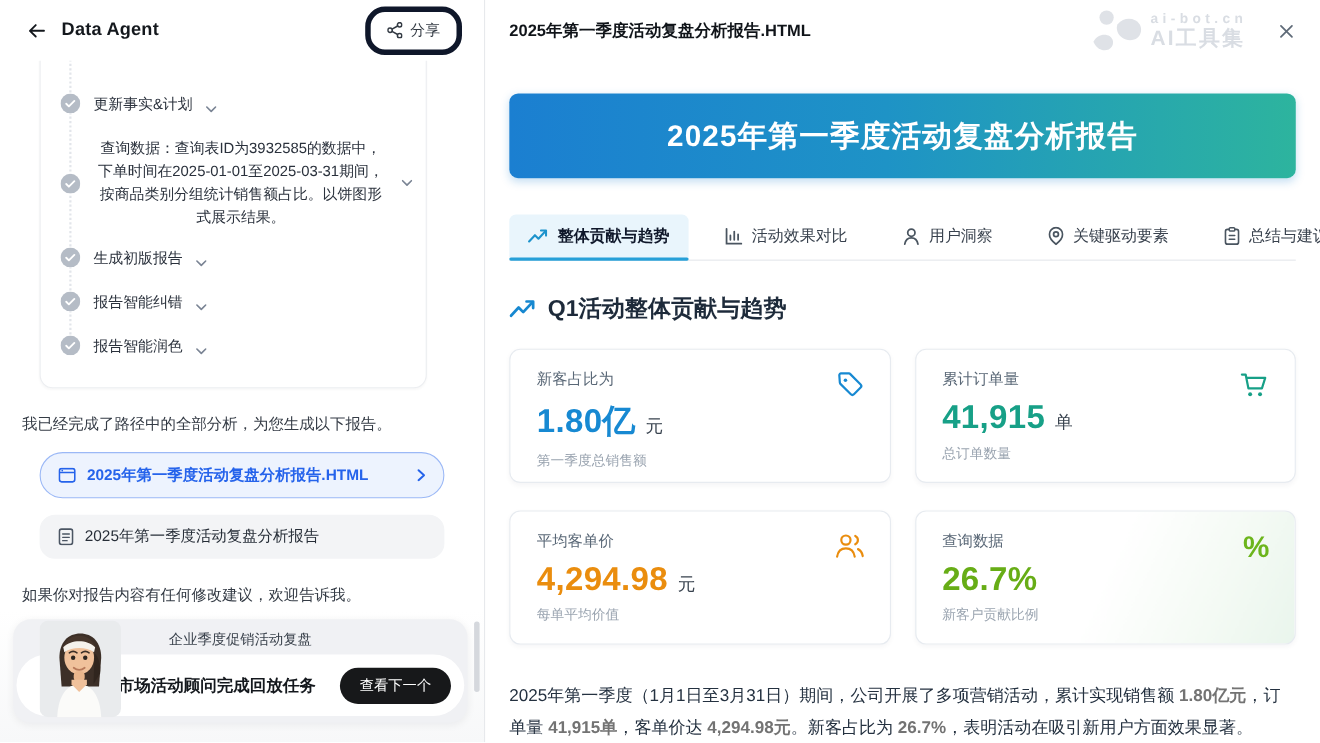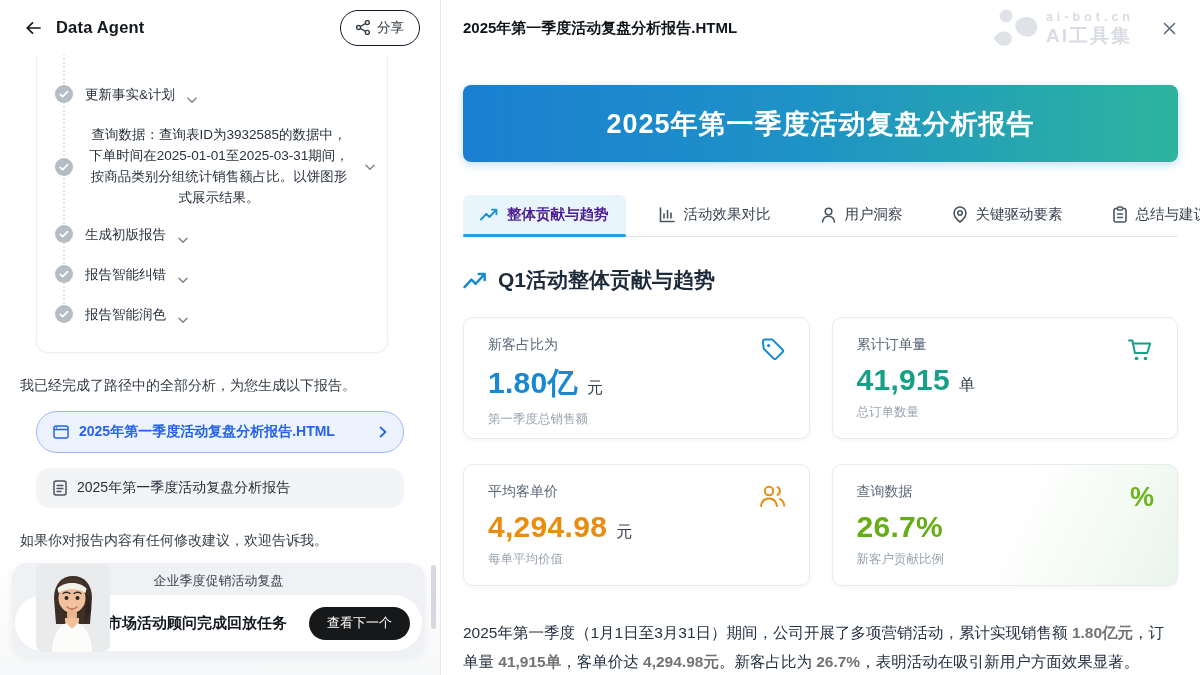--- a/index.html
+++ b/index.html
@@ -5,21 +5,21 @@
   * { margin:0; padding:0; box-sizing:border-box; }
   html,body { width:1200px; height:675px; background:#fff; }
   body { font-family:"Liberation Sans", sans-serif; }
   .app { position:relative; width:1200px; height:675px; display:flex; overflow:hidden; background:#fff; }
 
   
   .chat-panel { position:relative; width:440px; height:675px; background:#fff; overflow:hidden; flex:0 0 440px; }
   .chat-header { position:relative; z-index:6; height:55px; display:flex; align-items:center; padding:16px 20px; background:#fff; }
   .back-btn { width:26px; height:26px; display:flex; align-items:center; justify-content:center; cursor:pointer; }
   .app-title { font-size:16.5px; font-weight:700; color:#14181d; margin-left:10px; letter-spacing:.2px; }
-  .share-btn { margin-left:auto; display:flex; align-items:center; gap:7px; border:1px solid #0f172a; background:#fff; border-radius:18px; padding:8px 15px; font-size:13.5px; color:#333a43; font-family:inherit; cursor:pointer; }
+  .share-btn { margin-left:auto; display:flex; align-items:center; gap:7px; border:5px solid #0f172a; background:#fff; border-radius:18px; padding:8px 15px; font-size:13.5px; color:#333a43; font-family:inherit; cursor:pointer; }
 
   .chat-scroll { position:absolute; top:55px; left:0; right:0; bottom:0; overflow:hidden; }
   .timeline-card { position:relative; margin:-14px 0 0 36px; width:352px; background:#fff; border:1px solid #eceef1; border-radius:12px; padding:34px 12px 16px 18px; box-shadow:0 1px 2px rgba(0,0,0,.03); }
   .timeline-card::before { content:""; position:absolute; left:26px; top:0; bottom:36px; border-left:2px dotted #e2e5ea; }
   .tl-row { position:relative; display:flex; align-items:flex-start; gap:12px; padding:8px 0; }
   .tl-check { flex:0 0 18px; height:18px; border-radius:50%; background:#fff; z-index:1; margin-top:1px; }
   .tl-label { font-size:13.5px; color:#2a313c; line-height:21px;text-align:center; }
   .tl-chevron { margin-top:6px; flex:0 0 10px; }
   .tl-row.para .tl-label { flex:1; }
   .tl-row.para .tl-chevron { align-self:center; margin-top:0; }
@@ -52,21 +52,21 @@
   .wm-line1 { font-size:12.5px; font-weight:700; letter-spacing:4px; line-height:1; }
   .wm-line2 { font-size:19px; font-weight:700; letter-spacing:2px; line-height:1; }
   .close-btn { width:22px; height:22px; display:flex; align-items:center; justify-content:center; cursor:pointer; }
 
   .report-body { position:absolute; top:56px; left:0; right:0; bottom:0; padding:29px 22px 0 22px; overflow:hidden; }
   .banner { height:77px; border-radius:8px; background:linear-gradient(90deg,#1b7fd1 0%, #1e93c6 48%, #2db49e 100%); display:flex; align-items:center; justify-content:center; box-shadow:0 3px 8px rgba(27,127,209,.25); }
   .banner-title { color:#fff; font-size:27px; font-weight:700; letter-spacing:1px; }
 
   .tabs { display:flex; margin-top:33px; border-bottom:1px solid #e4e7ec; }
   .tab { position:relative; display:flex; align-items:center; gap:9px; padding:10px 17px 12px 17px; margin-right:16px; font-size:14.5px; color:#39424e; cursor:pointer; white-space:nowrap; }
-  .tab.active { background:#e9f5fc; border-radius:6px 6px 0 0; color:#4c1d95; font-weight:700; }
+  .tab.active { background:#e9f5fc; border-radius:6px 6px 0 0; color:#0f172a; font-weight:700; }
   .tab.active::after { content:""; position:absolute; left:0; right:0; bottom:-1px; height:3px; background:#27a0d8; border-radius:2px; }
 
   .section-title { display:flex; align-items:center; gap:11px; margin-top:29px; font-size:21px; font-weight:700; color:#1d2a3a; }
 
   .metrics { margin-top:23px; display:grid; grid-template-columns:1fr 1fr; grid-auto-rows:122px; column-gap:22px; row-gap:25px; }
   .metric-card { position:relative; border:1px solid #e7ebf0; border-radius:10px; background:#fff; padding:18px 24px; box-shadow:0 2px 5px rgba(20,30,50,.04); }
   .metric-card.tint { background:linear-gradient(115deg,#ffffff 50%, #f4faf4 78%, #e9f5ec 100%); }
   .metric-label { font-size:14px; color:#5a6877; }
   .metric-value-row { display:flex; align-items:baseline; gap:9px; margin-top:9px; }
   .metric-value { font-size:30px; font-weight:800; letter-spacing:.3px; }

